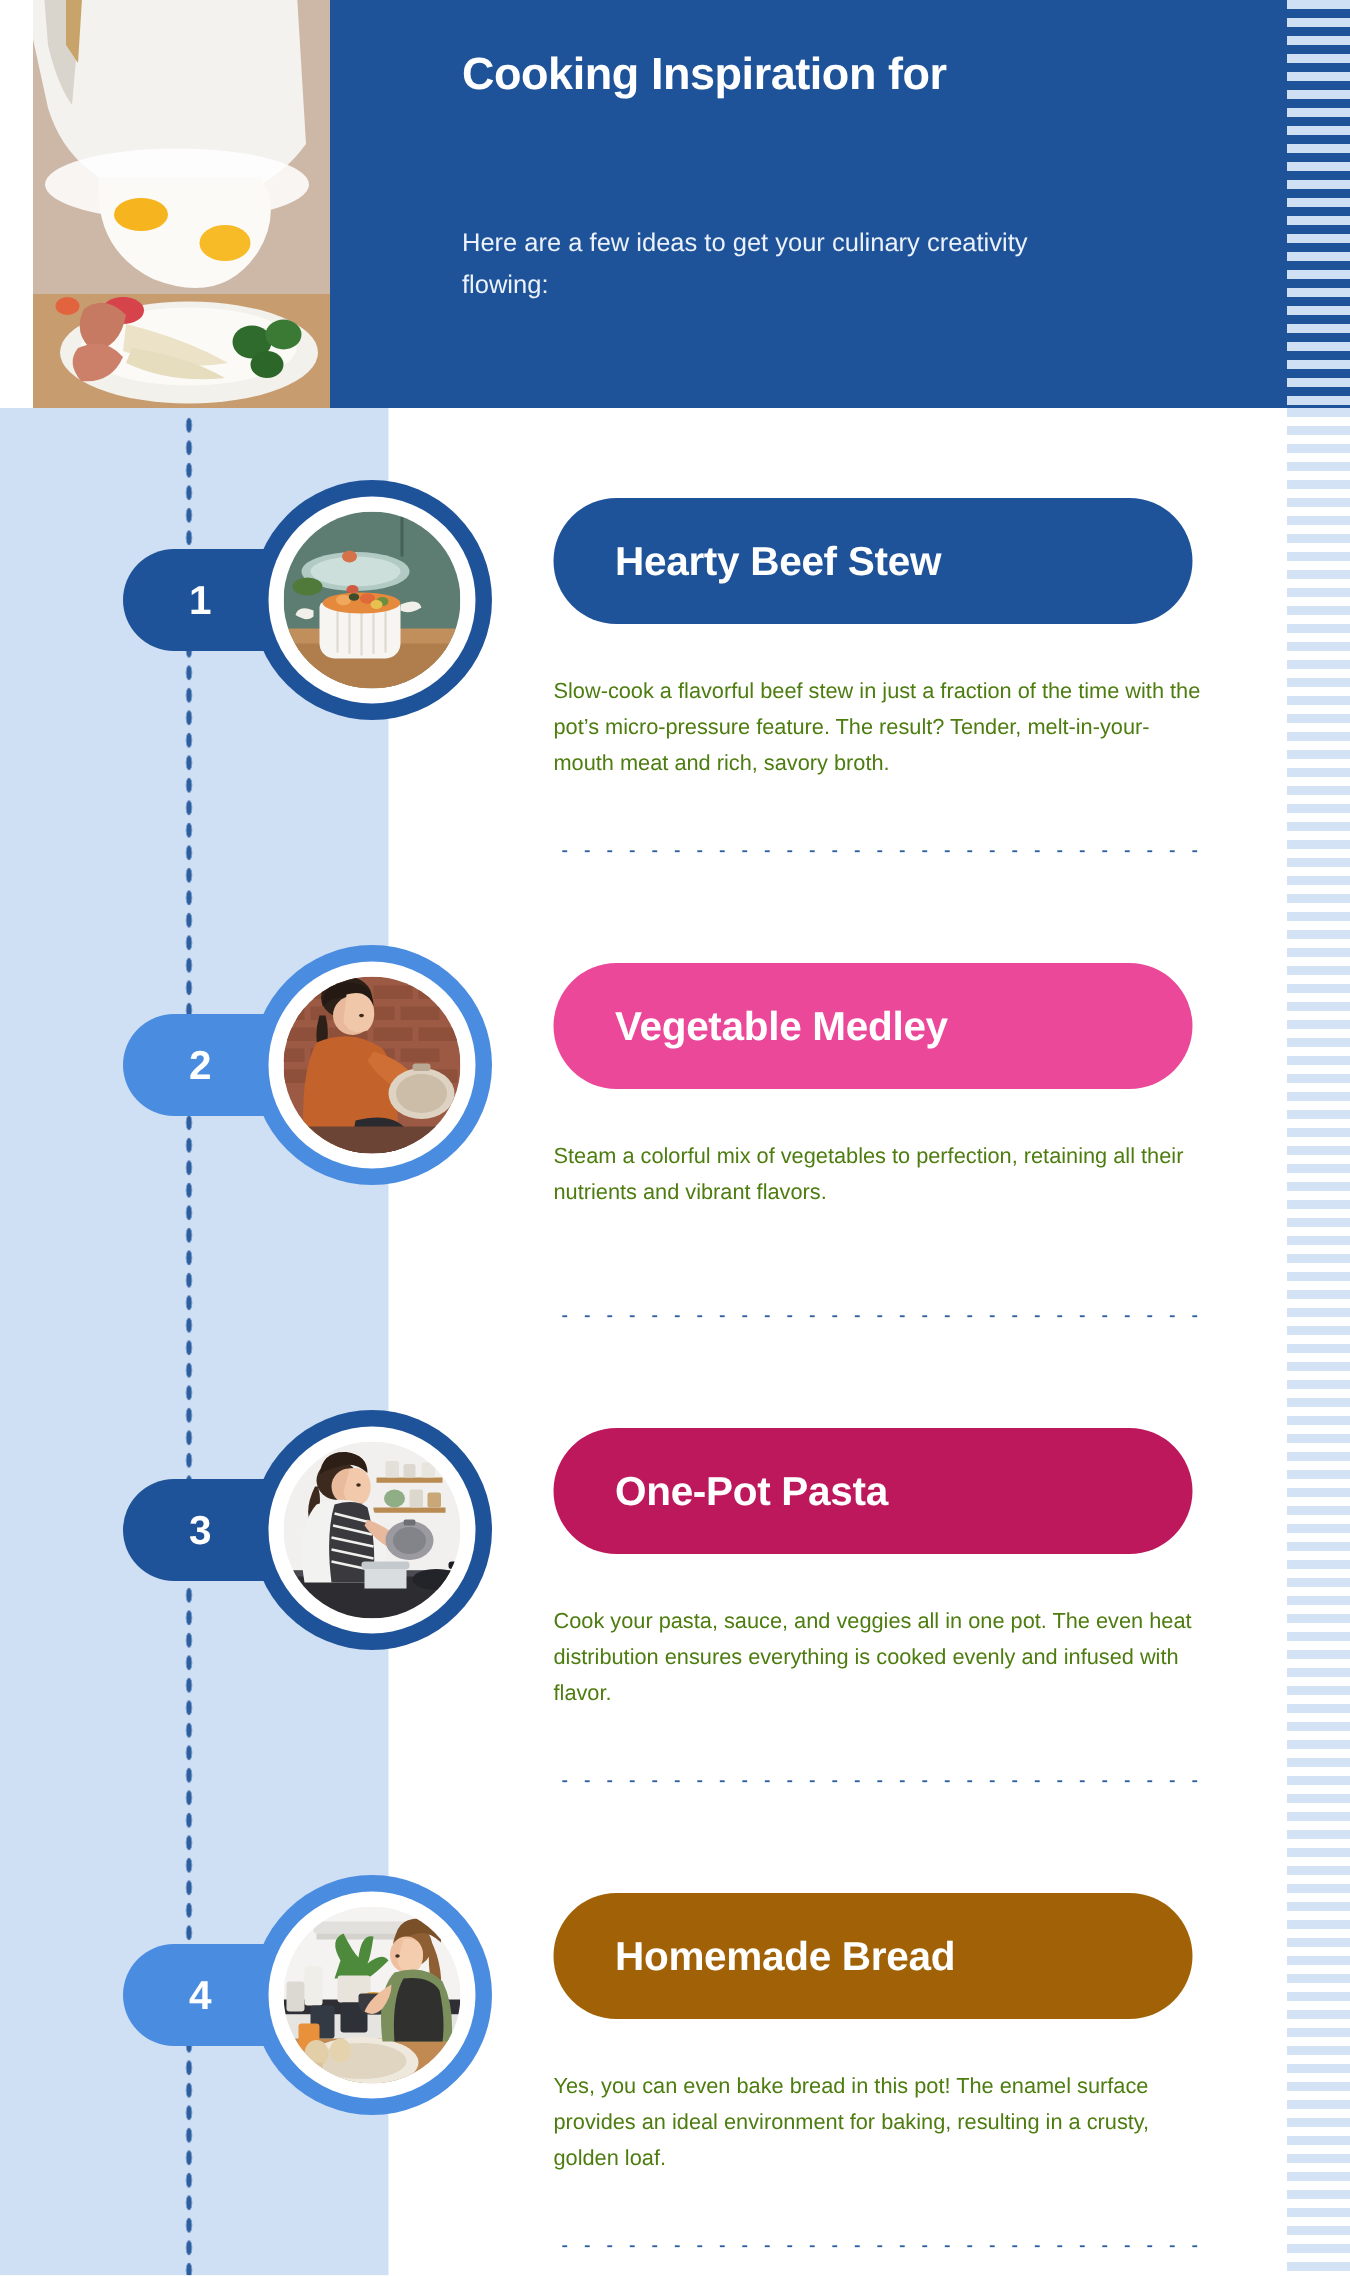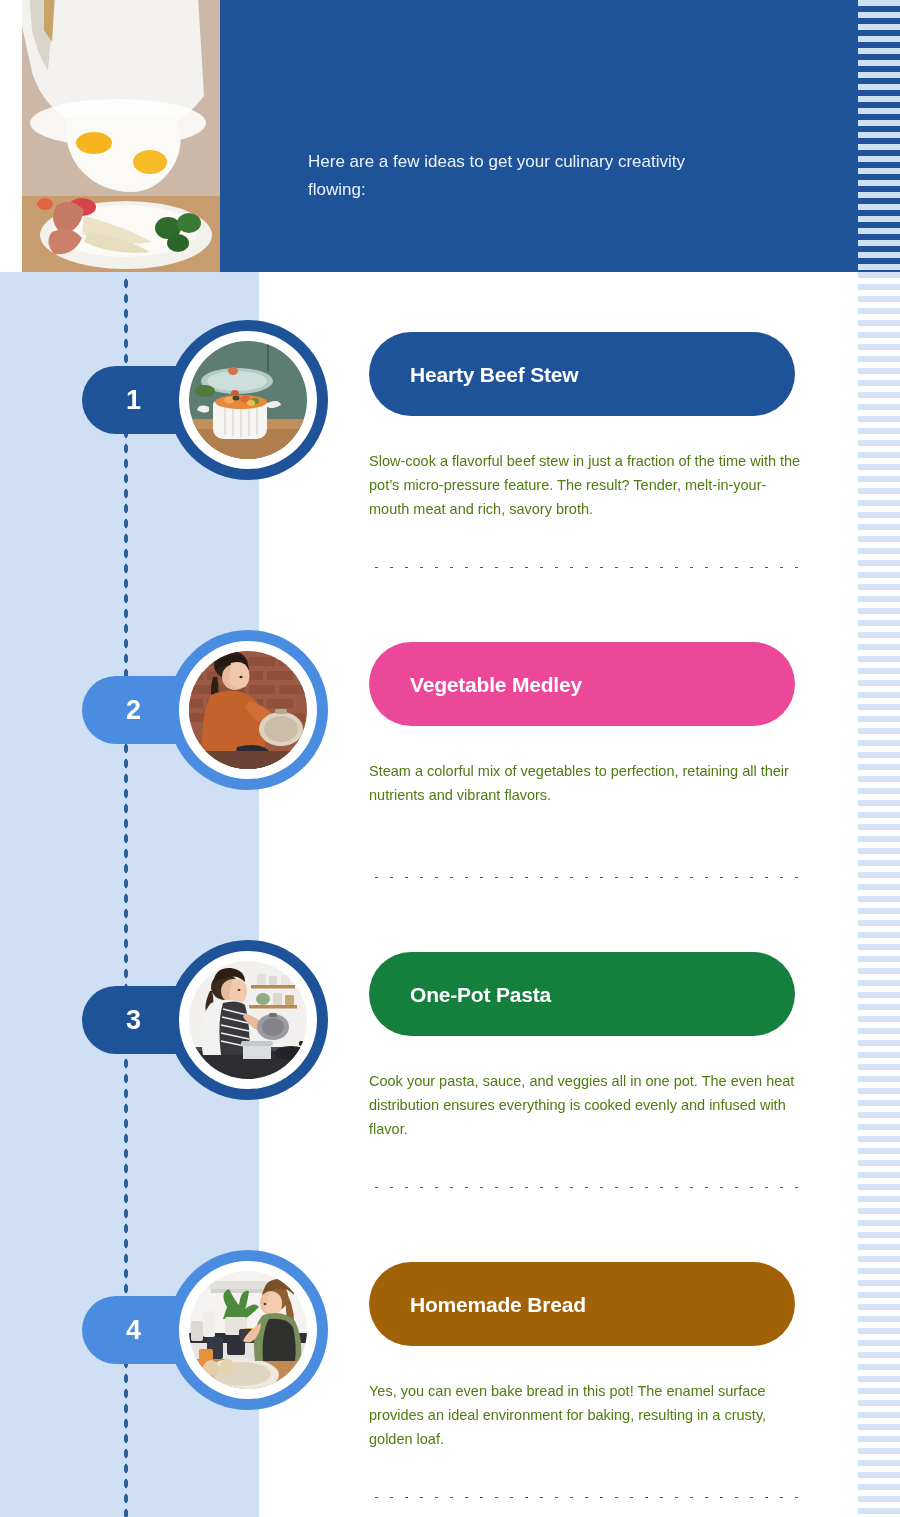--- a/index.html
+++ b/index.html
@@ -179,21 +179,21 @@
     width:426px;
     height:84px;
     border-radius:42px;
     z-index:6;
     display:flex;
     align-items:center;
   }
   .title-pill span {
     padding-left:41px;
     color:#ffffff;
-    font-size:21px;
+    font-size:27px;
     font-weight:bold;
     letter-spacing:-0.2px;
     line-height:1;
   }
 
   .body-text {
     position:absolute;
     left:369px;
     width:432px;
     color:#4d7c0f;
@@ -245,20 +245,21 @@
       <path d="M62 216 q40 10 68 26 q-34 6 -70 -8 Z" fill="#ece2c8"></path>
       <path d="M66 232 q38 6 62 20 q-36 4 -66 -10 Z" fill="#e6dcbe"></path>
       <ellipse cx="146" cy="228" rx="13" ry="11" fill="#2f6b2c"></ellipse>
       <ellipse cx="167" cy="223" rx="12" ry="10" fill="#3a7a34"></ellipse>
       <ellipse cx="156" cy="243" rx="11" ry="9" fill="#2c6628"></ellipse>
       <ellipse cx="23" cy="204" rx="8" ry="6" fill="#e2643f"></ellipse>
     </svg>
   </div>
 
   <div class="header-title">
+    <div>Cooking Inspiration for</div>
   </div>
 
   <div class="header-sub">Here are a few ideas to get your culinary creativity flowing:</div>
 
   <div class="row" style="top:320px;">
     <div class="num-pill" style="top:46px;background:#1f5399;">
       <span>1</span>
     </div>
     <div class="circle-outer" style="top:0px;background:#1f5399;">
       <div class="circle-white">
@@ -394,21 +395,21 @@
             <ellipse cx="84" cy="66" rx="11" ry="9" fill="#83838a"></ellipse>
             <rect x="80" y="52" width="8" height="4" rx="1.5" fill="#6e6e75"></rect>
             <path d="M54 84 h28 v14 h-28 Z" fill="#d9dde0"></path>
             <rect x="52" y="80" width="32" height="5" rx="2" fill="#c4c9cd"></rect>
             <ellipse cx="102" cy="92" rx="16" ry="7" fill="#23232a"></ellipse>
             <rect x="110" y="80" width="8" height="5" rx="2" fill="#1c1c22"></rect>
           </svg>
         </div>
       </div>
     </div>
-    <div class="title-pill" style="top:12px;background:#15803d;">
+    <div class="title-pill" style="top:12px;background:#be185d;">
       <span>One-Pot Pasta</span>
     </div>
     <div class="body-text" style="top:130px;">Cook your pasta, sauce, and veggies all in one pot. The even heat distribution ensures everything is cooked evenly and infused with flavor.</div>
     <div class="dot-divider" style="top:245px;"></div>
   </div>
 
   <div class="row" style="top:1250px;">
     <div class="num-pill" style="top:46px;background:#4a8ce0;">
       <span>4</span>
     </div>

